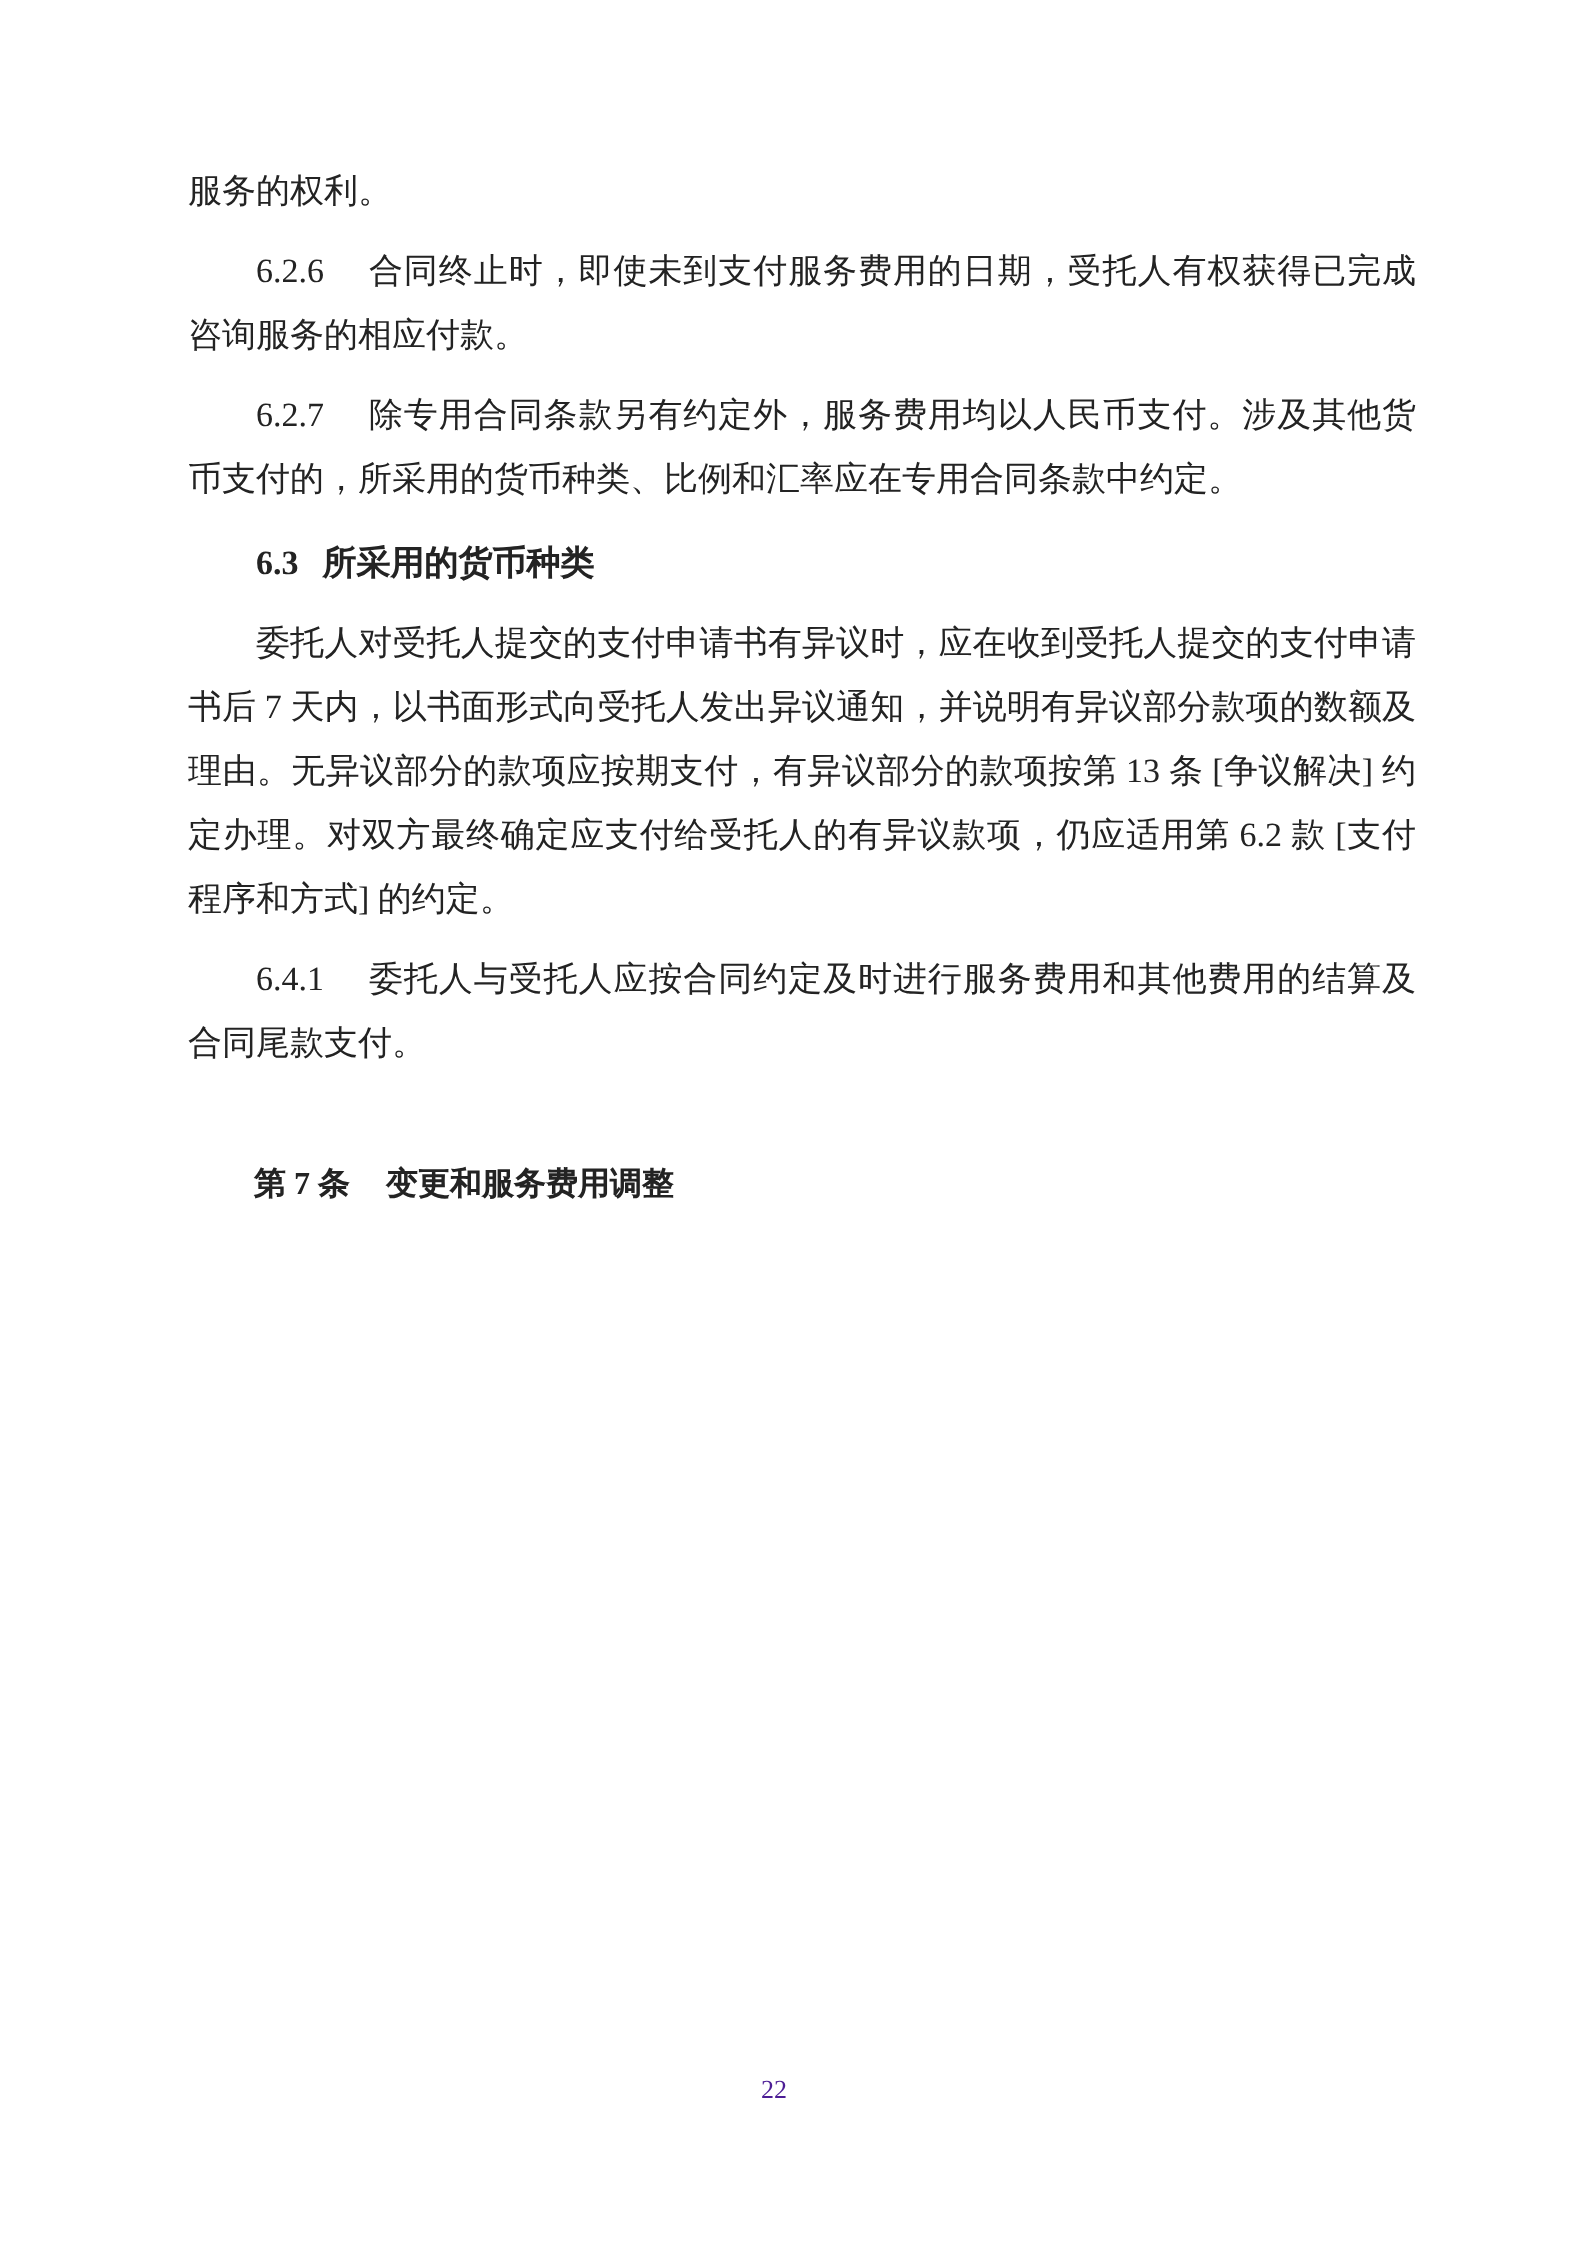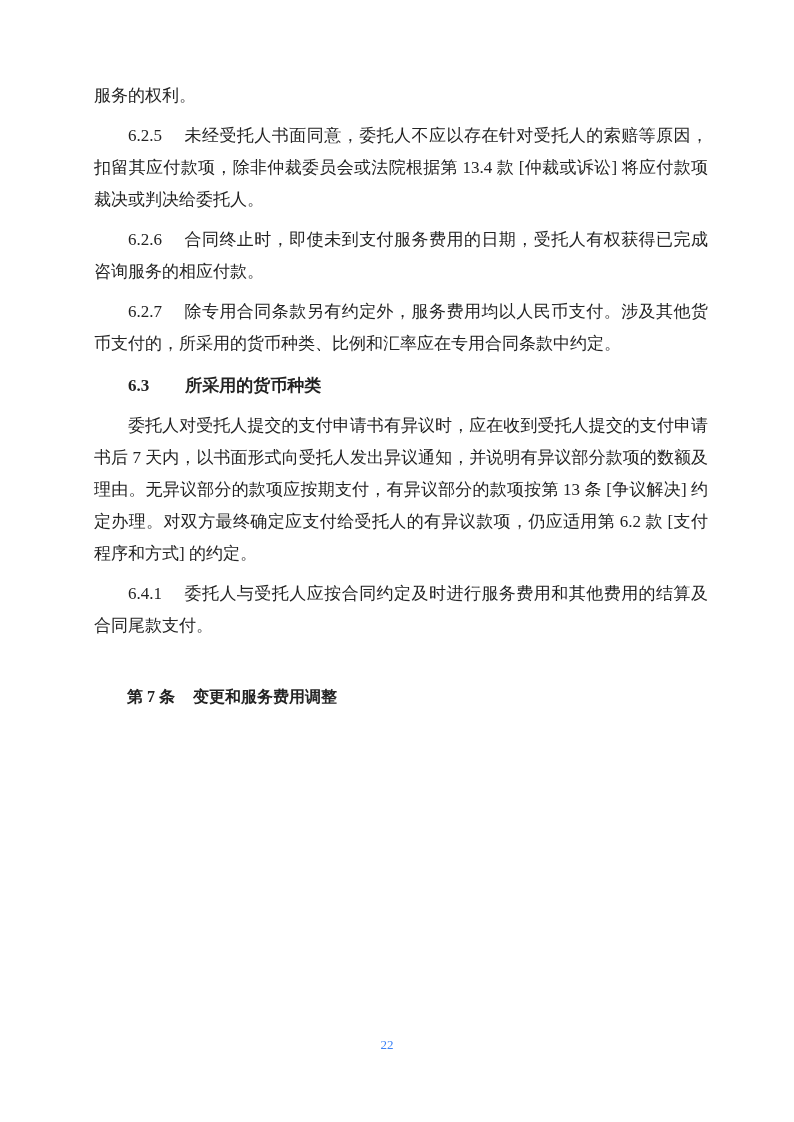--- a/index.html
+++ b/index.html
@@ -32,21 +32,21 @@
   }
   .num { margin-right: 22px; }
   .section-heading {
     font-size: 17px;
     line-height: 32px;
     font-weight: bold;
     text-indent: 2em;
     margin: 10px 0 0 0;
   }
   .section-heading .num {
-    margin-right: 36px;
+    margin-right: 12px;
     font-family: "Liberation Serif", "DejaVu Serif", serif;
   }
   .section-heading .title,
   .chapter-heading .title {
     font-family: "Liberation Sans", "DejaVu Sans", sans-serif;
   }
   .chapter-heading {
     font-size: 16px;
     line-height: 34px;
     font-weight: bold;
@@ -58,33 +58,32 @@
     font-family: "Liberation Serif", "DejaVu Serif", serif;
   }
   .page-number {
     position: absolute;
     top: 1036px;
     left: 0;
     width: 100%;
     text-align: center;
     font-size: 13px;
     line-height: 18px;
-    color: #3b82f6;
+    color: #4c1d95;
     font-family: "Liberation Serif", "DejaVu Serif", serif;
   }
 </style>
 </head>
 <body>
 
 <div class="page">
   <main class="text-area">
 
     <p class="para continuation">服务的权利。</p>
 
-    <p class="para"><span class="num">6.2.5</span><span>未经受托人书面同意，委托人不应以存在针对受托人的索赔等原因，扣留其应付款项，除非仲裁委员会或法院根据第 13.4 款 [仲裁或诉讼] 将应付款项裁决或判决给委托人。</span></p>
 
     <p class="para"><span class="num">6.2.6</span><span>合同终止时，即使未到支付服务费用的日期，受托人有权获得已完成咨询服务的相应付款。</span></p>
 
     <p class="para"><span class="num">6.2.7</span><span>除专用合同条款另有约定外，服务费用均以人民币支付。涉及其他货币支付的，所采用的货币种类、比例和汇率应在专用合同条款中约定。</span></p>
 
     <h3 class="section-heading"><span class="num">6.3</span><span class="title">所采用的货币种类</span></h3>
 
     <p class="para">委托人对受托人提交的支付申请书有异议时，应在收到受托人提交的支付申请书后 7 天内，以书面形式向受托人发出异议通知，并说明有异议部分款项的数额及理由。无异议部分的款项应按期支付，有异议部分的款项按第 13 条 [争议解决] 约定办理。对双方最终确定应支付给受托人的有异议款项，仍应适用第 6.2 款 [支付程序和方式] 的约定。</p>
 
 

